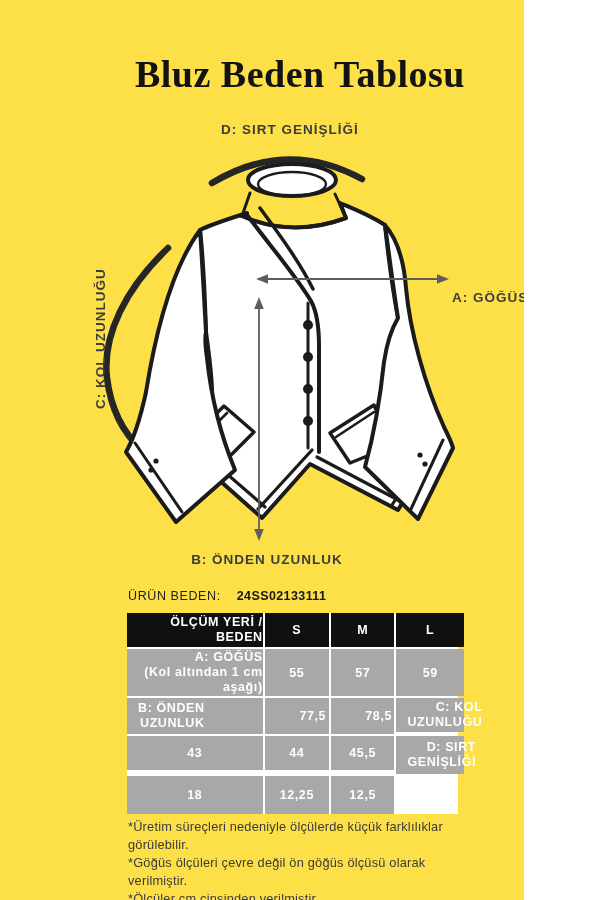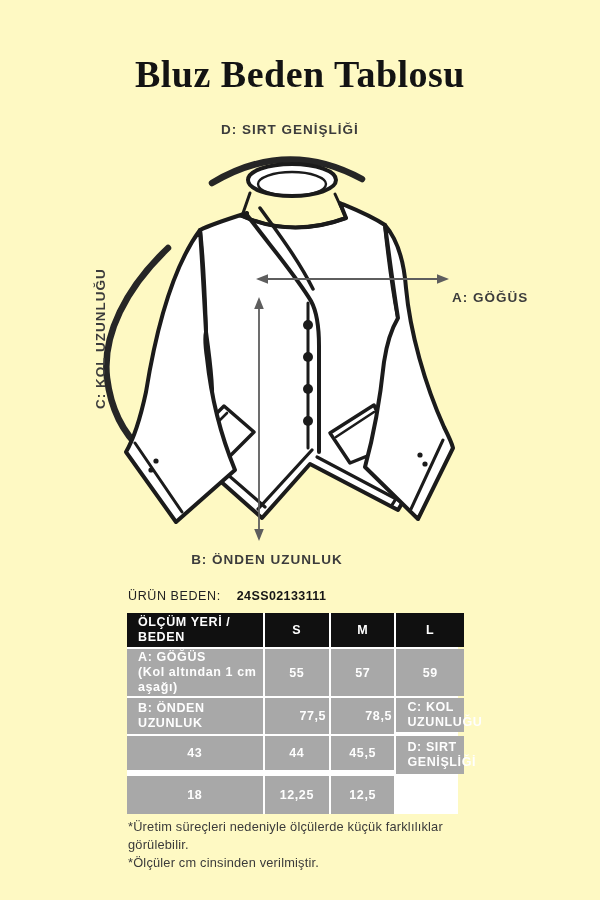--- a/index.html
+++ b/index.html
@@ -6,21 +6,21 @@
     --ink:#1b1b1b;
     --arrow:#5e5e5e;
     --label:#3c3c3c;
     --header-bg:#101010;
     --row-bg:#a8a8a8;
     --cell-text:#fefefe;
   }
   *{margin:0;padding:0;box-sizing:border-box;}
   html,body{background:#fff;}
   .sheet{
-    position:relative;width:600px;height:900px;background:#fef9c3;overflow:hidden;
+    position:relative;width:524px;height:900px;background:#fde047;overflow:hidden;
     font-family:"Liberation Sans","DejaVu Sans",sans-serif;
   }
   .page-title{
     position:absolute;left:0;top:52px;width:600px;text-align:center;
     font-family:"Liberation Serif","DejaVu Serif",serif;
     font-size:38px;font-weight:700;color:#131313;letter-spacing:.5px;
   }
   .diagram-svg{position:absolute;left:0;top:0;}
   .dlabel{
     position:absolute;font-size:13.5px;font-weight:700;color:var(--label);
@@ -39,21 +39,21 @@
     position:absolute;left:127px;top:613px;width:331px;
     display:grid;grid-template-columns:41% 19.4% 19.2% 20.4%;
     grid-auto-rows:min-content;gap:2px;background:#ffffff;
   }
   .cell{
     display:flex;align-items:center;color:var(--cell-text);
     font-size:12.5px;letter-spacing:.6px;
   }
   .cell.head{background:var(--header-bg);height:34px;font-weight:700;}
   .cell.body{background:var(--row-bg);font-weight:700;}
-  .cell.lab{padding-left:11px;white-space:pre-line;line-height:15px;}
+  .cell.lab{padding-left:11px;white-space:pre-line;line-height:15px;text-align:right;}
   .cell.num{justify-content:center;text-align:center;}
   .rh-a{height:47px;} .rh-b{height:36px;padding-left:32px;} .rh-c{height:34px;} .rh-d{height:38px;}
   .cell.head.lab{font-size:12.5px;}
   .footnotes{
     position:absolute;left:128px;top:818px;width:360px;
     font-size:12.8px;color:#3a3a3a;line-height:18px;letter-spacing:.2px;
   }
   .ink{stroke:var(--ink);fill:none;stroke-linecap:round;stroke-linejoin:round;}
   .ink-white{stroke:var(--ink);fill:#ffffff;stroke-linejoin:round;}
   .dot{fill:var(--ink);stroke:none;}
@@ -194,16 +194,17 @@
 
     <div class="cell body lab rh-d">D: SIRT
  GENİŞLİĞİ</div>
     <div class="cell body num rh-d">18</div>
     <div class="cell body num rh-d">12,25</div>
     <div class="cell body num rh-d">12,5</div>
   </div>
 
   <div class="footnotes">
     <div>*Üretim süreçleri nedeniyle ölçülerde küçük farklılıklar görülebilir.</div>
+    <div>*Göğüs ölçüleri çevre değil ön göğüs ölçüsü olarak verilmiştir.</div>
     <div>*Ölçüler cm cinsinden verilmiştir.</div>
   </div>
 
 </div>
 
 </body></html>

